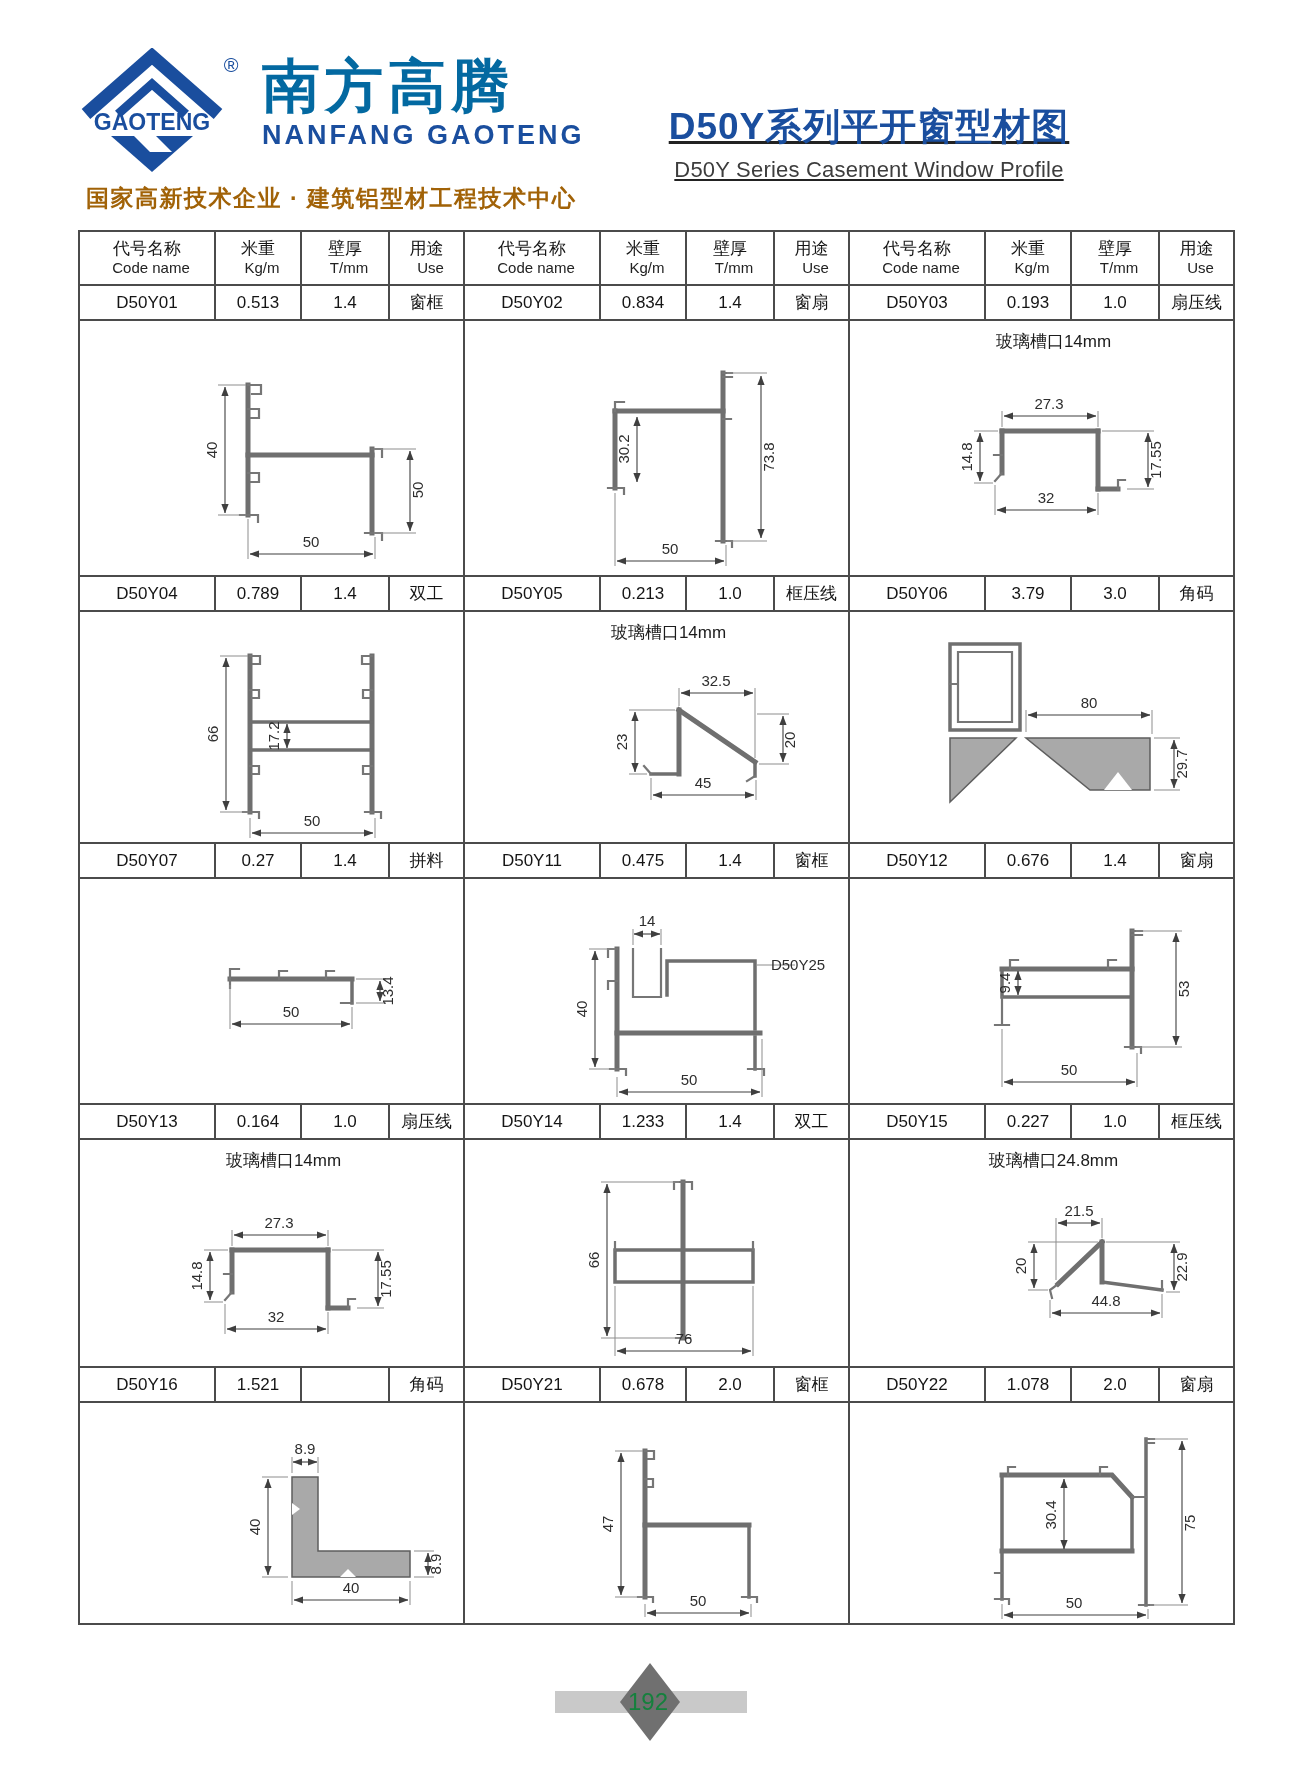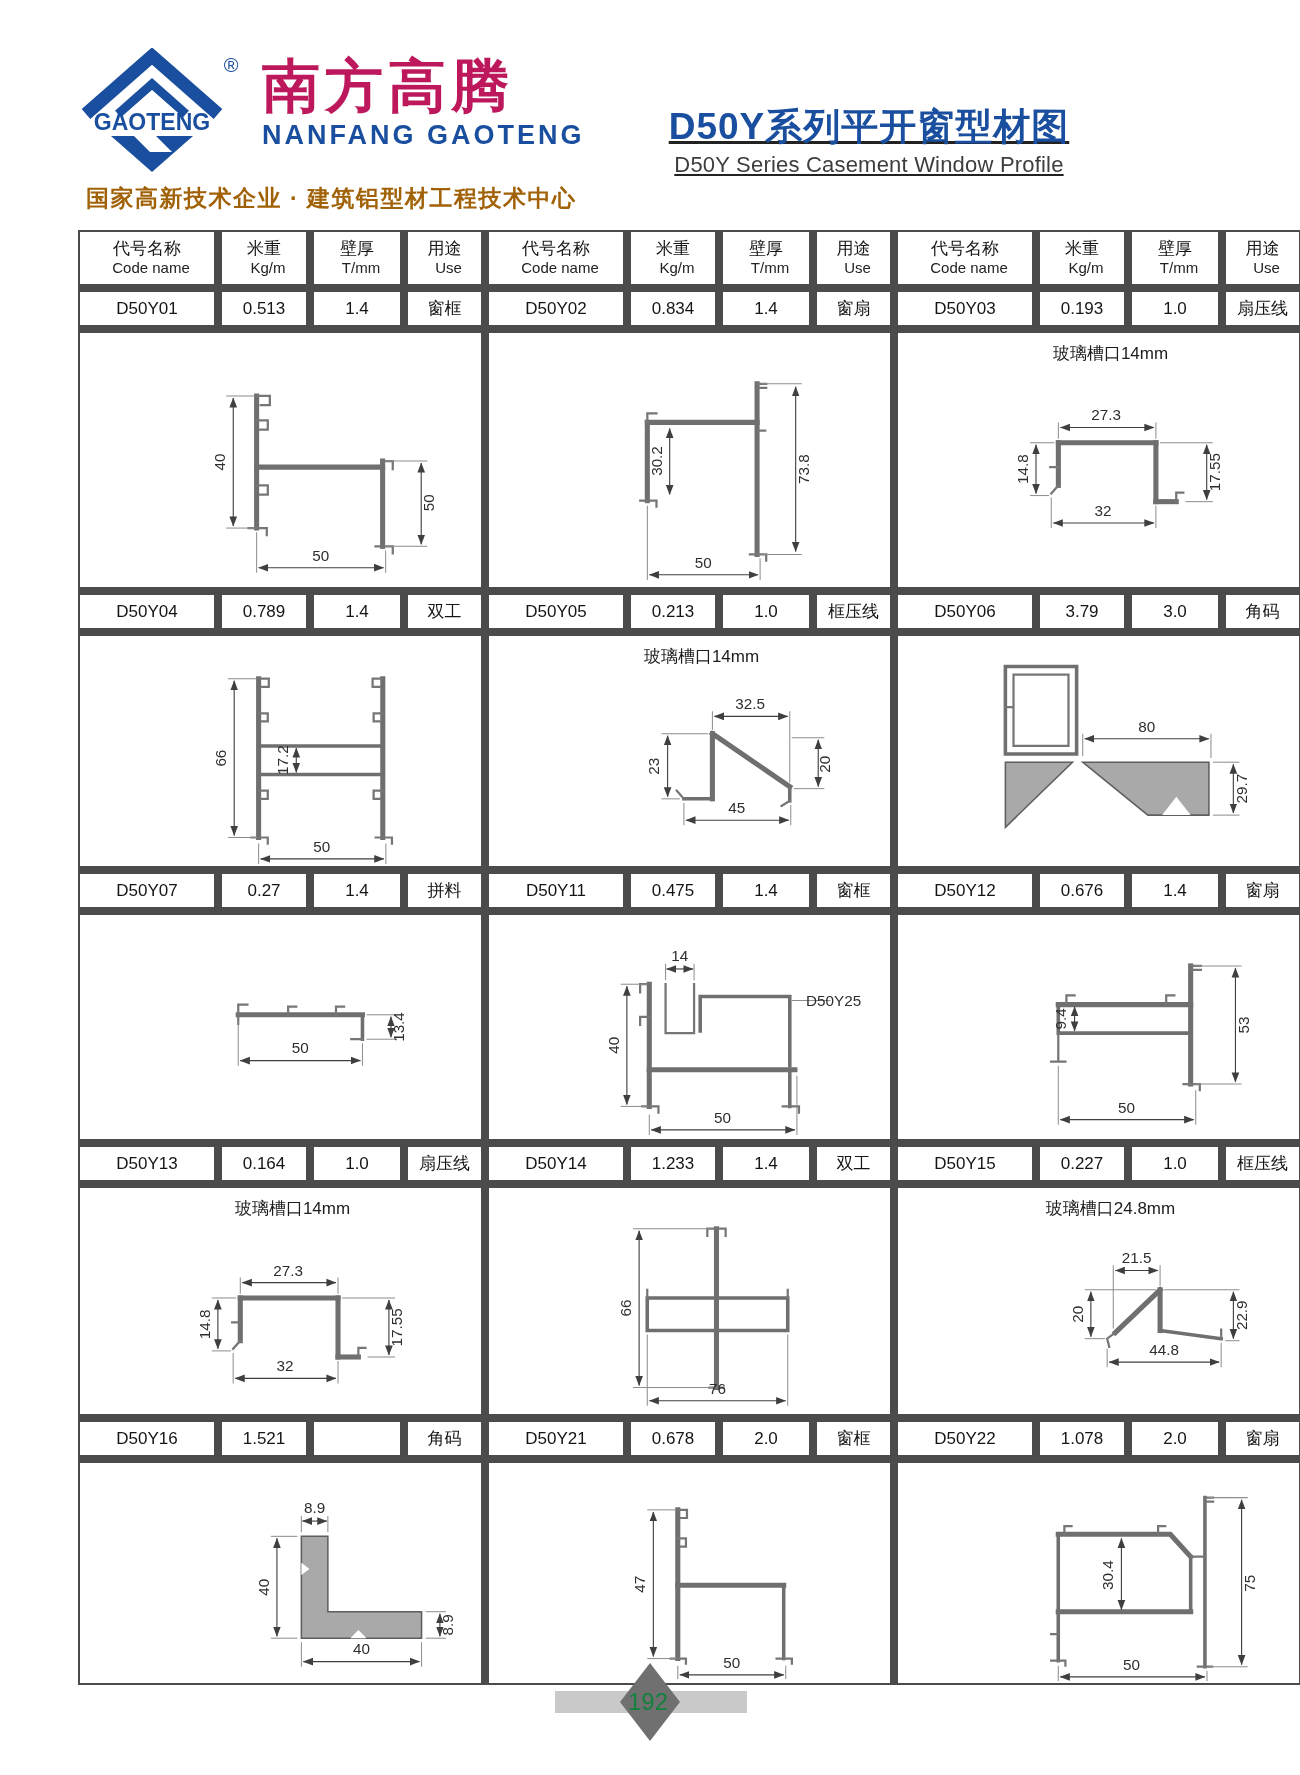--- a/index.html
+++ b/index.html
@@ -1,32 +1,32 @@
 <!DOCTYPE html>
 <html><head>
 <meta charset="utf-8">
 <style>
   html,body{margin:0;padding:0;background:#ffffff;}
   .page{position:relative;width:1300px;height:1775px;background:#fff;overflow:hidden;
         font-family:"Liberation Sans","DejaVu Sans",sans-serif;color:#222;}
   
   .logo-wrap{position:absolute;left:78px;top:48px;width:180px;height:140px;}
   .brand-names{position:absolute;left:262px;top:56px;}
-  .brand-cn{font-size:58px;font-weight:bold;color:#be185d;letter-spacing:5px;line-height:1.05;}
+  .brand-cn{font-size:58px;font-weight:bold;color:#0369a1;letter-spacing:5px;line-height:1.05;}
   .brand-en{font-size:27px;font-weight:bold;color:#1a4e9e;letter-spacing:3px;margin-top:3px;}
   .tagline{position:absolute;left:86px;top:183px;font-size:23px;font-weight:700;color:#a16207;
            letter-spacing:1.5px;white-space:nowrap;}
   .title-block{position:absolute;left:630px;top:102px;width:478px;text-align:center;text-decoration:underline;}
   .title-cn{font-size:37px;font-weight:bold;color:#1a4e9e;letter-spacing:1px;white-space:nowrap;}
-  .title-en{font-size:22px;color:#3d3d3d;letter-spacing:0.2px;}
+  .title-en{font-size:22px;color:#3d3d3d;margin-top:5px;letter-spacing:0.2px;}
   
   .ptable{position:absolute;left:78px;top:230px;display:grid;
           grid-template-columns:134px 84px 86px 73px 134px 84px 86px 73px 134px 84px 86px 73px;
           grid-template-rows:52px 33px 254px 33px 230px 33px 224px 33px 226px 33px 220px;
-          gap:8px;background:#4b4b4b;border:2px solid #4b4b4b;}
+          gap:2px;background:#4b4b4b;border:2px solid #4b4b4b;}
   .c{background:#fff;display:flex;align-items:center;justify-content:center;
      font-size:17px;color:#151515;}
   .hc{flex-direction:column;line-height:1.25;}
   .hc .cn{font-size:17px;}
   .hc .en{font-size:15px;color:#222;margin-left:8px;}
   .dcell{grid-column:span 4;position:relative;display:block;}
   .dcell svg{display:block;width:100%;height:100%;}
   .note{position:absolute;top:9px;left:0;right:0;text-align:center;font-size:17px;color:#1c1c1c;z-index:2;padding-left:24px;}
   
   .p{fill:none;stroke:#6f6f6f;stroke-width:5;stroke-linecap:square;stroke-linejoin:miter;}

